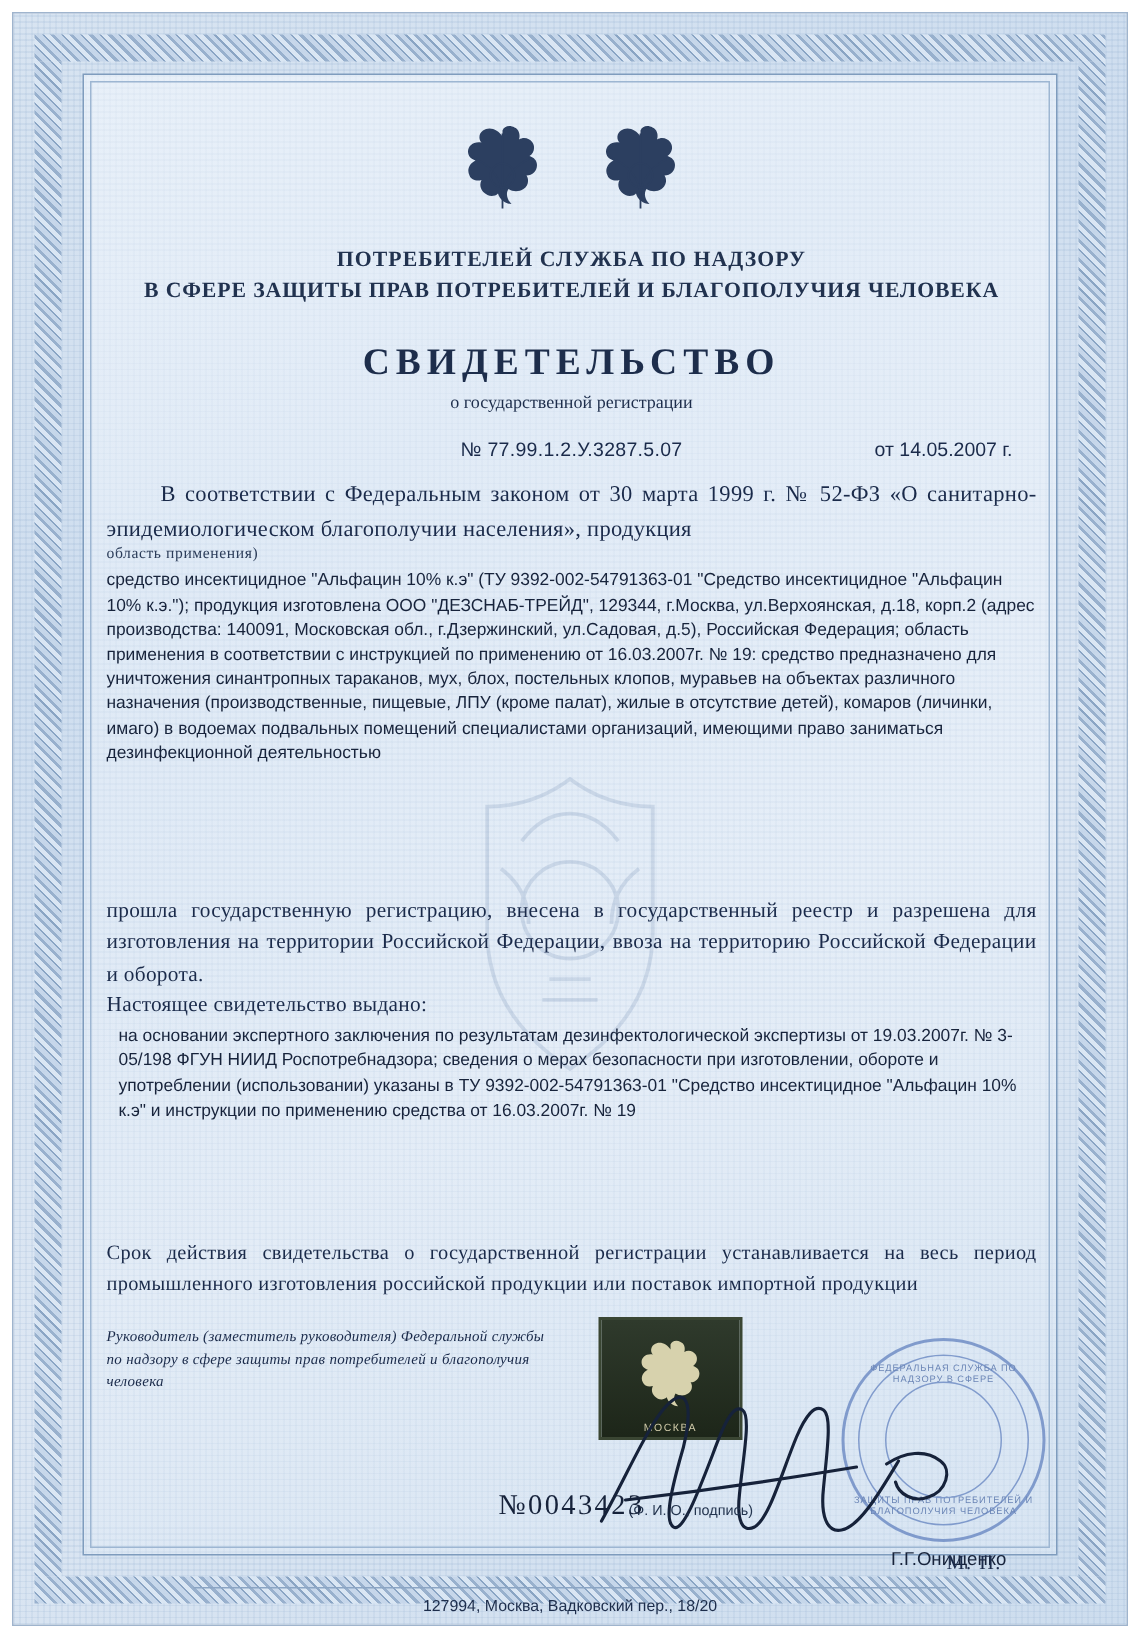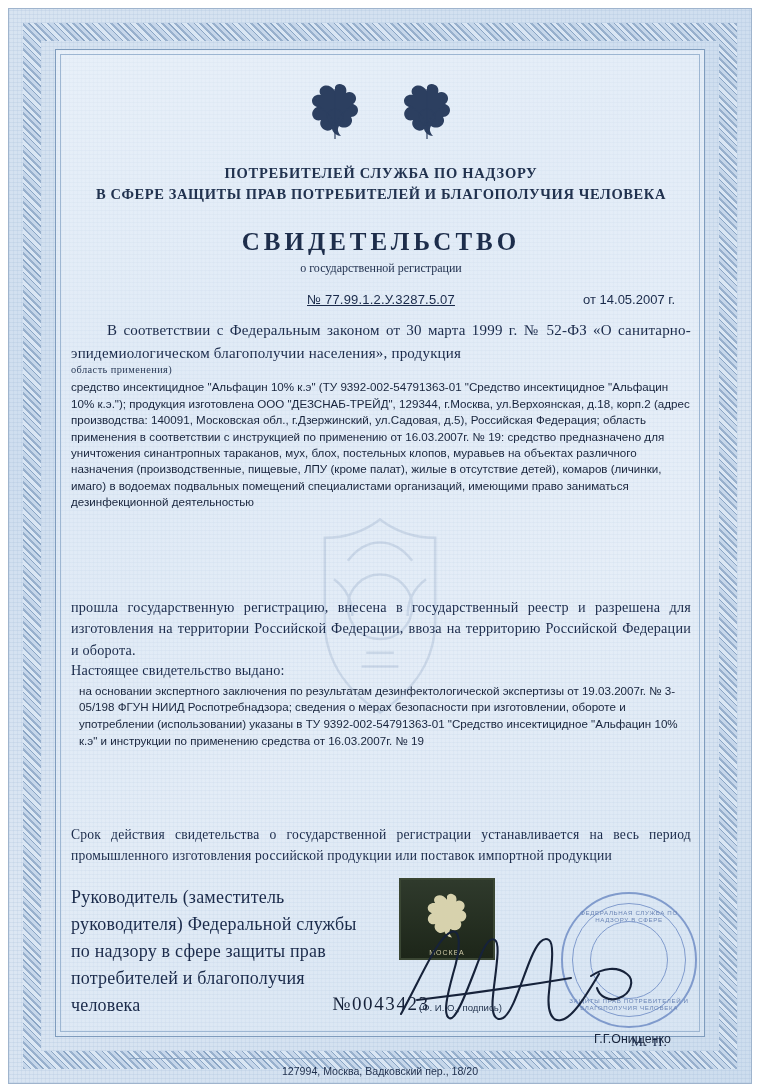--- a/index.html
+++ b/index.html
@@ -122,21 +122,20 @@
   }
 
   .numrow {
     margin-top: 16px;
     display: flex;
     justify-content: center;
     align-items: flex-start;
     font-size: 13.5px;
     gap: 0;
     position: relative;
-    text-decoration: underline;
   }
   .numrow .regno {
     font-family: "Liberation Sans", sans-serif;
     font-size: 13px;
     letter-spacing: 0.2px;
   }
   .numrow .dateno {
     position: absolute;
     right: 16px;
     font-family: "Liberation Sans", sans-serif;
@@ -205,24 +204,25 @@
     letter-spacing: 0.2px;
     text-align: justify;
   }
 
   .signature-area {
     margin-top: 18px;
     position: relative;
     height: 150px;
   }
   .head-title {
-    font-size: 18px;
+    font-size: 10px;
     line-height: 1.5;
     width: 300px;
     letter-spacing: 0.2px;
+    font-style: italic;
   }
   .sign-emblem {
     position: absolute;
     left: 328px;
     top: -6px;
     width: 92px;
     height: 78px;
     background: linear-gradient(180deg,#2f3a2c,#1d2619);
     border: 2px solid #3a4633;
     display: flex;

